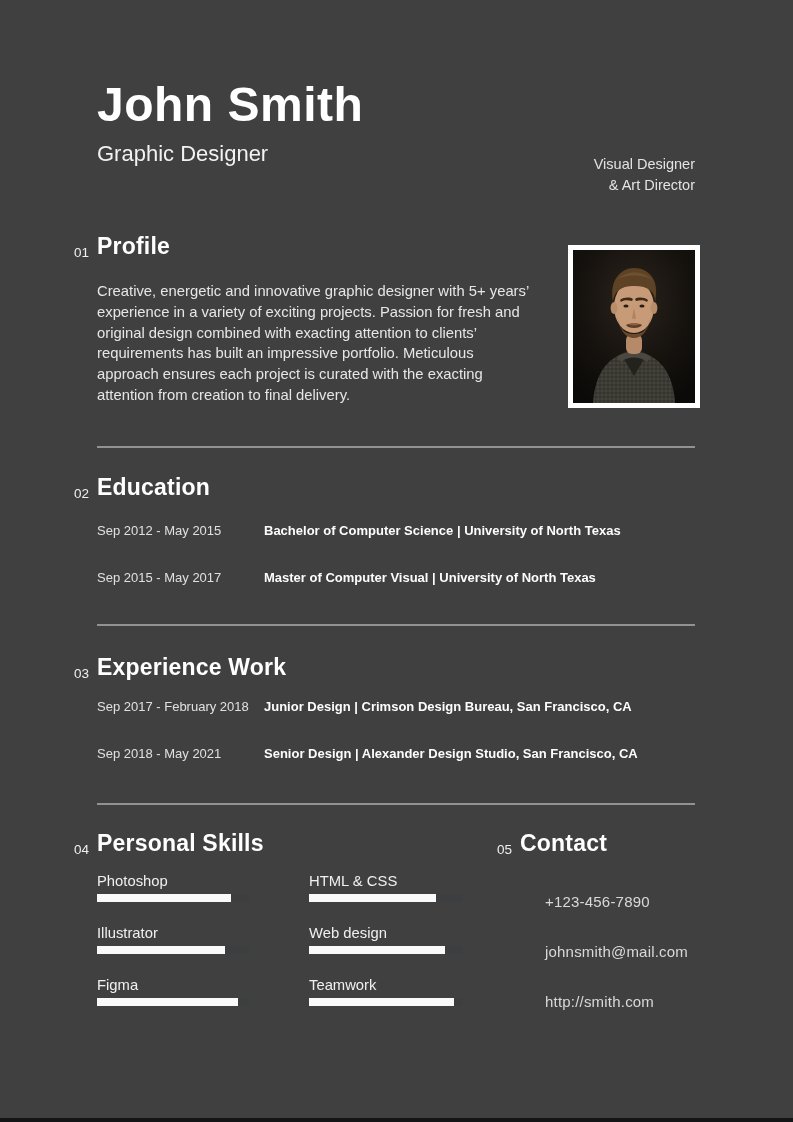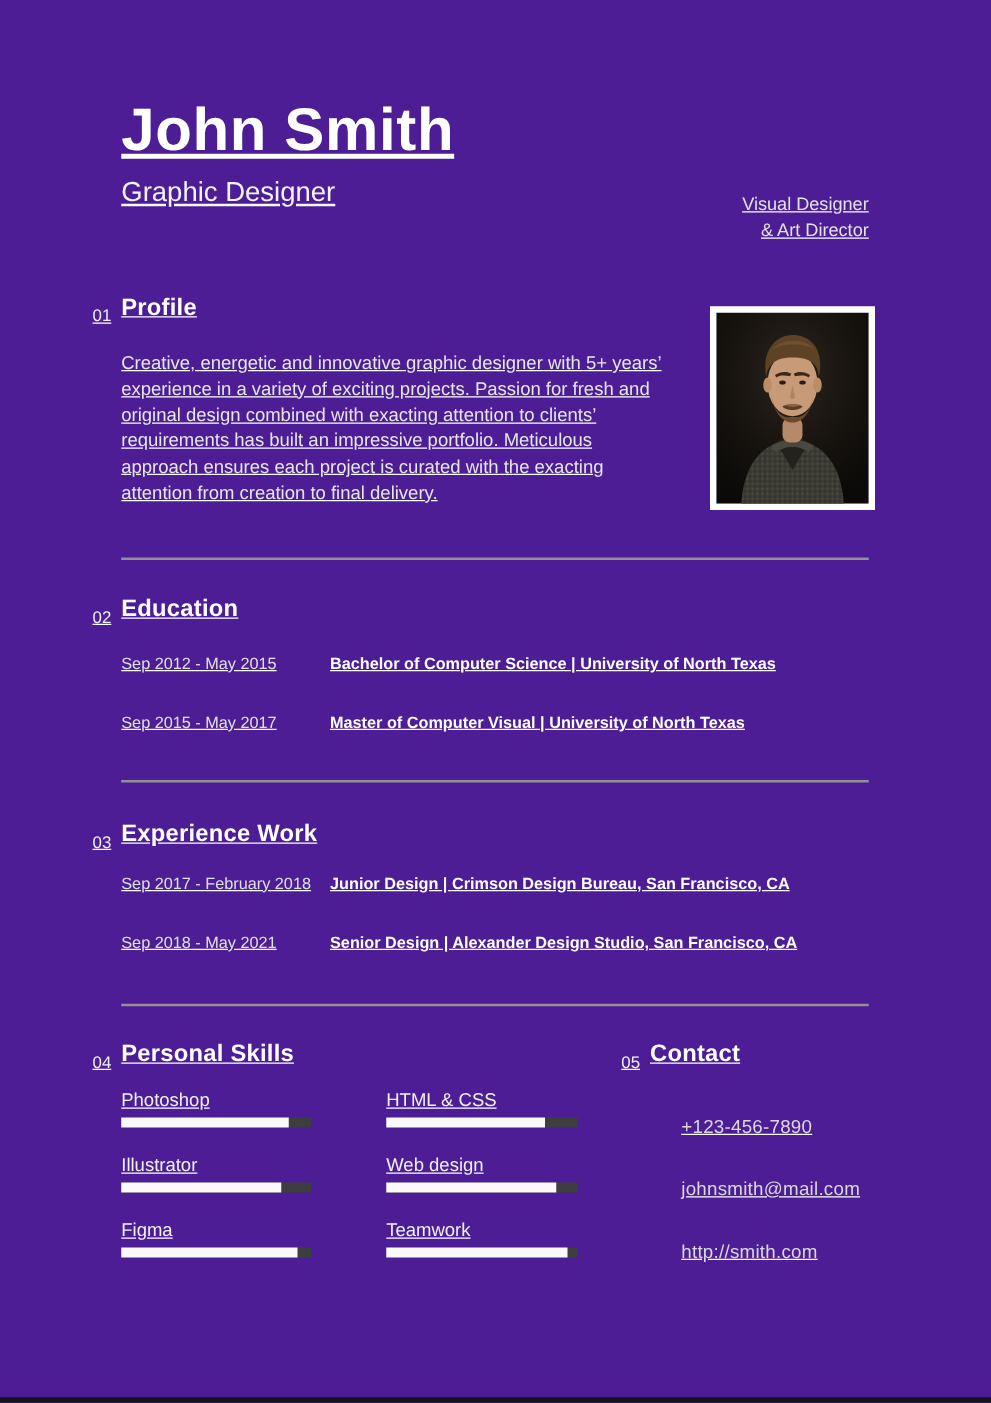--- a/index.html
+++ b/index.html
@@ -1,43 +1,42 @@
 <!DOCTYPE html>
 <html><head>
 <meta charset="utf-8">
 <style>
   html,body{margin:0;padding:0;background:#141516;}
   .page{
     position:relative;
     width:793px;height:1118px;
     margin:0 auto;
-    background:#4c1d95;
+    background:#404040;
     color:#fff;
     font-family:"Liberation Sans", sans-serif;
     box-sizing:border-box;
     padding:78px 98px 0 97px;
     overflow:hidden;
-    text-decoration:underline;
   }
   
   .name{
     font-size:48px;line-height:54px;font-weight:700;
     letter-spacing:.5px;margin:0;color:#fff;
   }
   .subtitle-row{display:flex;justify-content:space-between;align-items:flex-start;margin-top:8px;}
   .job-title{font-size:22px;line-height:28px;font-weight:400;color:#f2f2f2;}
   .tagline{margin-top:14px;text-align:right;font-size:14.5px;line-height:21px;color:#e3e3e3;}
   
   .sec-head{display:flex;align-items:flex-end;}
   .sec-num{
     width:23px;margin-left:-23px;flex:0 0 23px;
     font-size:13.5px;line-height:16px;font-weight:400;color:#efefef;
     padding-top:3px;
   }
-  .sec-title{font-size:19px;line-height:29px;font-weight:700;margin:0;color:#fff;letter-spacing:.2px;}
+  .sec-title{font-size:23px;line-height:29px;font-weight:700;margin:0;color:#fff;letter-spacing:.2px;}
   .divider{border:none;border-top:2px solid #929292;margin:0;width:100%;}
   
   .profile{position:relative;margin-top:36px;}
   .profile-text{
     margin:20px 0 0 0;width:442px;
     font-size:14.8px;line-height:20.8px;color:#e6e6e6;
   }
   .photo-frame{
     position:absolute;top:13px;right:-5px;
     width:132px;height:163px;background:#fff;

